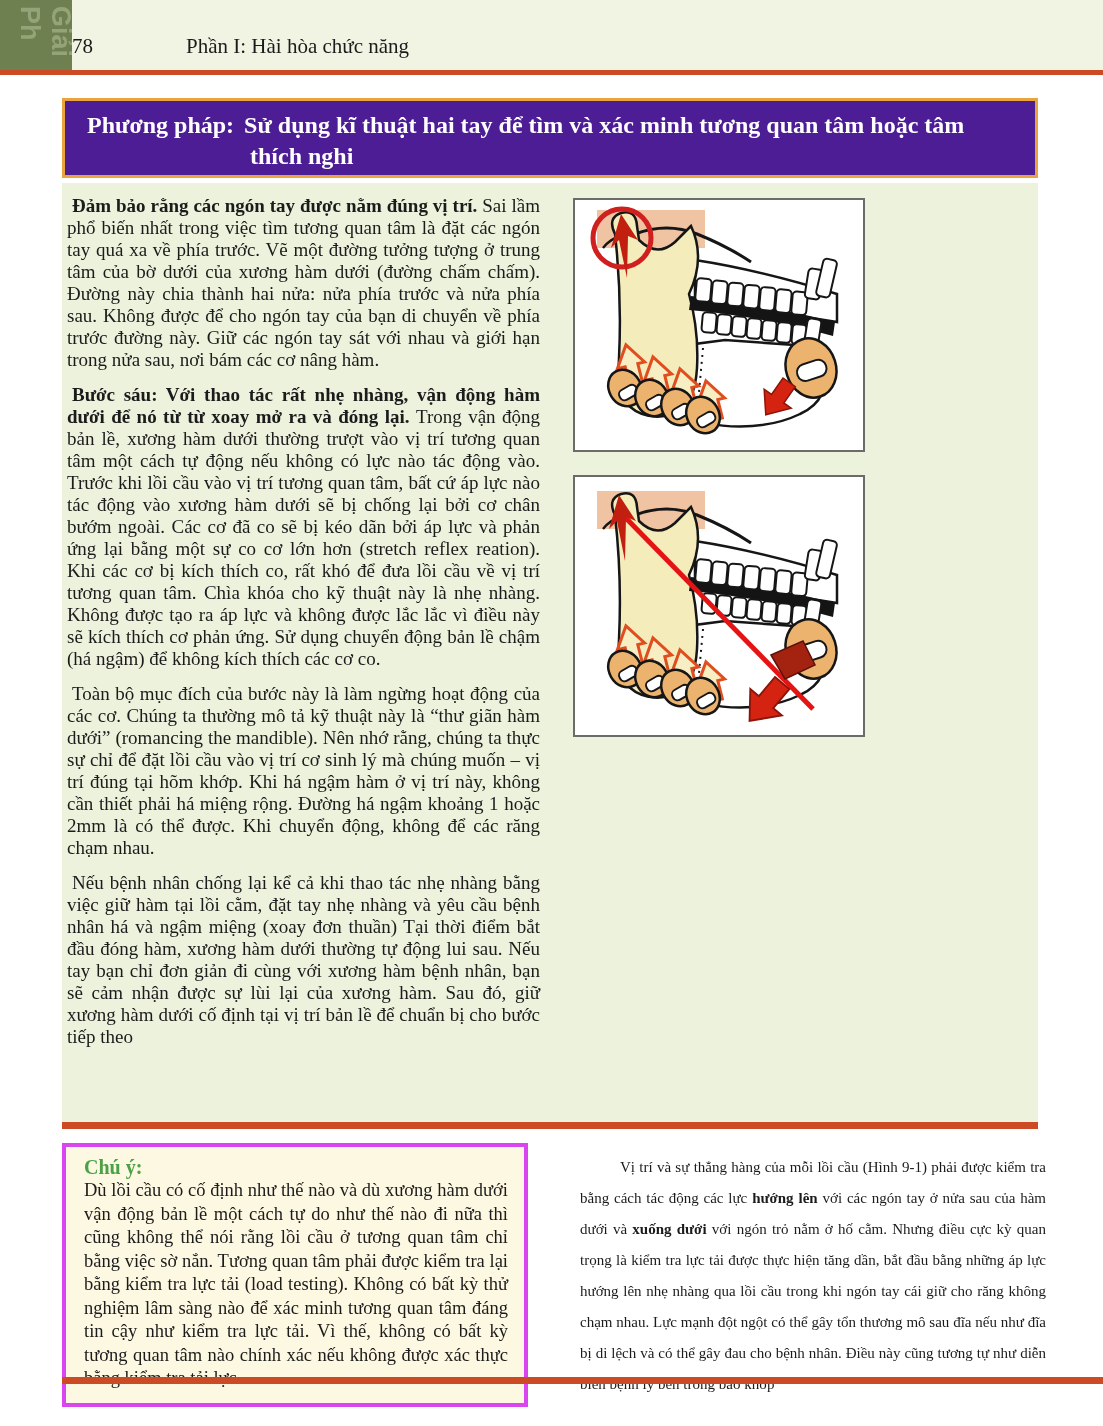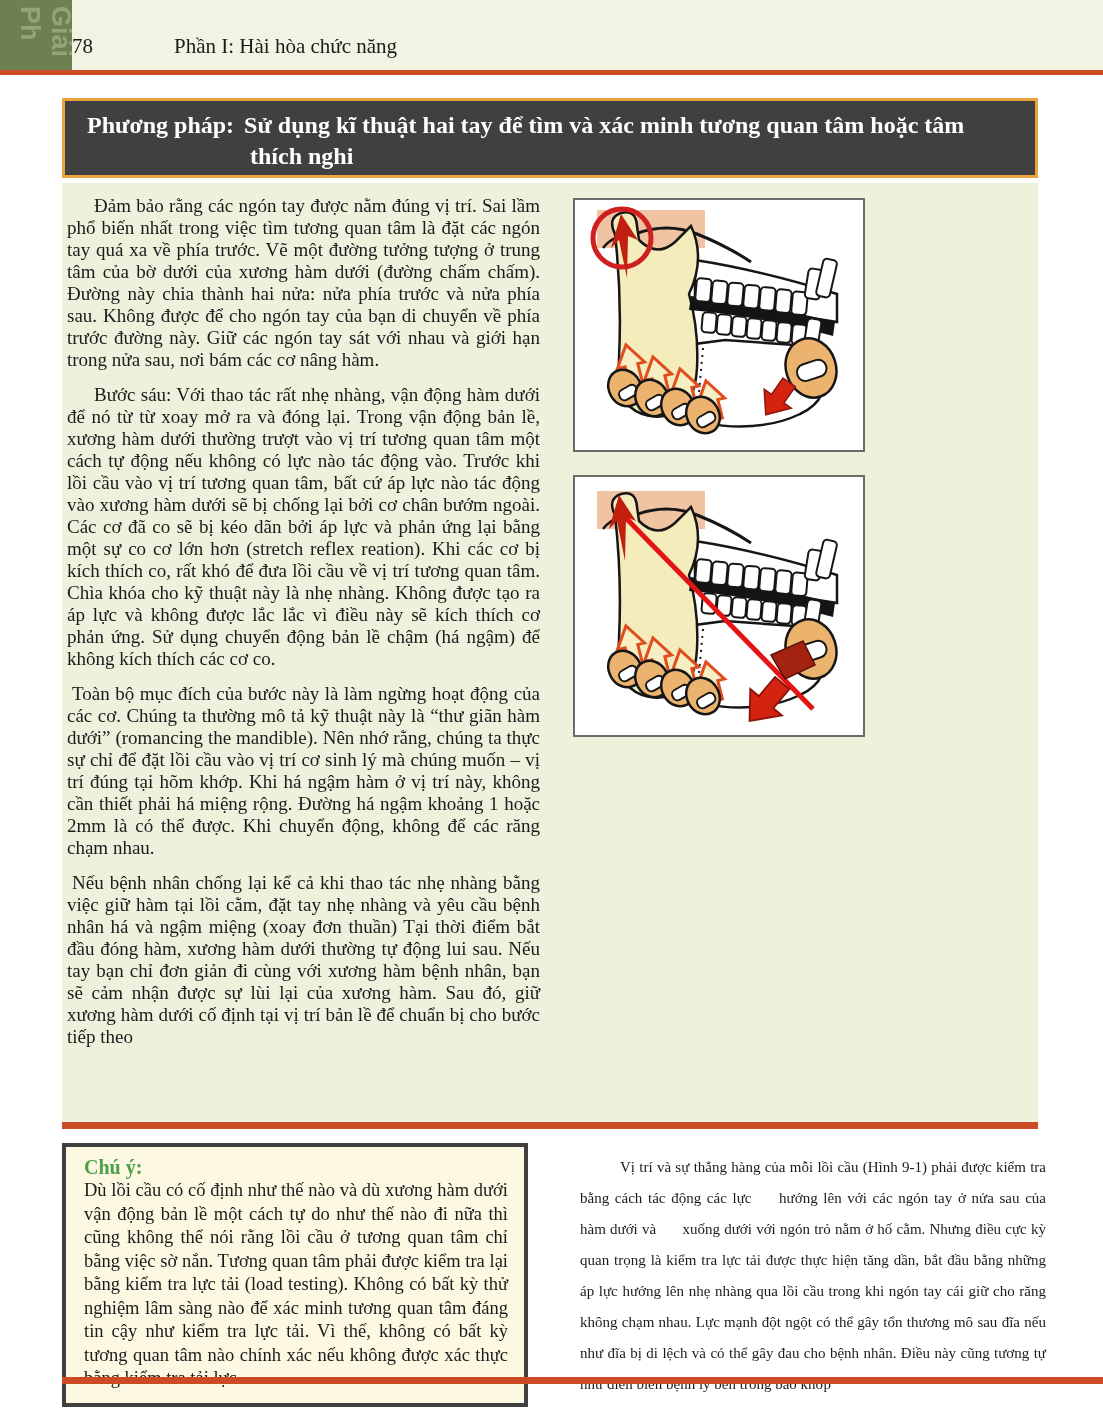--- a/index.html
+++ b/index.html
@@ -4,45 +4,45 @@
 <style>
   html,body{margin:0;padding:0;background:#ffffff;}
   .page{position:relative;width:1103px;height:1426px;background:#ffffff;overflow:hidden;
         font-family:"Liberation Serif", serif;color:#1b1b1b;}
   
   .header-band{position:absolute;left:0;top:0;width:1103px;height:70px;background:#f1f4e3;}
   .side-tab{position:absolute;left:0;top:0;width:72px;height:70px;background:#6f8050;overflow:hidden;}
   .side-tab-text{position:absolute;left:14px;top:6px;writing-mode:vertical-rl;
         font-family:"Liberation Sans",sans-serif;font-weight:bold;font-size:27px;color:#94a478;}
   .page-number{position:absolute;left:72px;top:34px;font-size:21px;}
-  .section-title{position:absolute;left:174px;top:34px;font-size:21px;}
+  .section-title{position:absolute;left:186px;top:34px;font-size:21px;}
   .rule{position:absolute;background:#cc4a24;}
   .rule-top{left:0;top:70px;width:1103px;height:5px;}
   .rule-mid{left:62px;top:1122px;width:976px;height:7px;}
   .rule-bottom{left:62px;top:1377px;width:1041px;height:7px;}
   
   .banner{position:absolute;left:62px;top:98px;width:976px;height:80px;box-sizing:border-box;
-        background:#404040;border:3px solid #e9a43e;color:#ffffff;}
+        background:#4c1d95;border:3px solid #e9a43e;color:#ffffff;}
   .banner-inner{margin:9px 18px 0 22px;padding-left:163px;text-indent:-163px;
         font-weight:bold;font-size:24px;line-height:31px;}
   .banner-label{padding-right:10px;}
   
   .content-panel{position:absolute;left:62px;top:183px;width:976px;height:939px;background:#edf2dd;}
   .left-col{position:absolute;left:5px;top:12px;width:473px;font-size:19px;line-height:22px;
         text-align:justify;}
   .left-col p{margin:0 0 13px 0;text-indent:5px;}
-  .seg-b{font-weight:normal;margin-left:22px;}
+  .seg-b{font-weight:bold;}
   .seg-i{}
   .figure-box{position:absolute;left:511px;width:288px;background:#ffffff;border:2px solid #6b6b6b;}
   .figure-box.f1{top:15px;height:250px;}
   .figure-box.f2{top:292px;height:258px;}
   .figure-box svg{display:block;width:100%;height:100%;}
   
   .note-box{position:absolute;left:62px;top:1143px;width:466px;box-sizing:border-box;
-        background:#fdf8e2;border:4px solid #404040;padding:8px 16px 12px 18px;}
+        background:#fdf8e2;border:4px solid #d946ef;padding:8px 16px 12px 18px;}
   .note-title{color:#4aa147;font-weight:bold;font-size:20px;line-height:24px;}
   .note-body{font-size:18.5px;line-height:23.5px;text-align:justify;}
   .bottom-right{position:absolute;left:580px;top:1152px;width:466px;font-size:15px;
         line-height:31px;text-align:justify;text-indent:40px;}
 </style>
 </head>
 <body>
 
 <div class="page">
 

